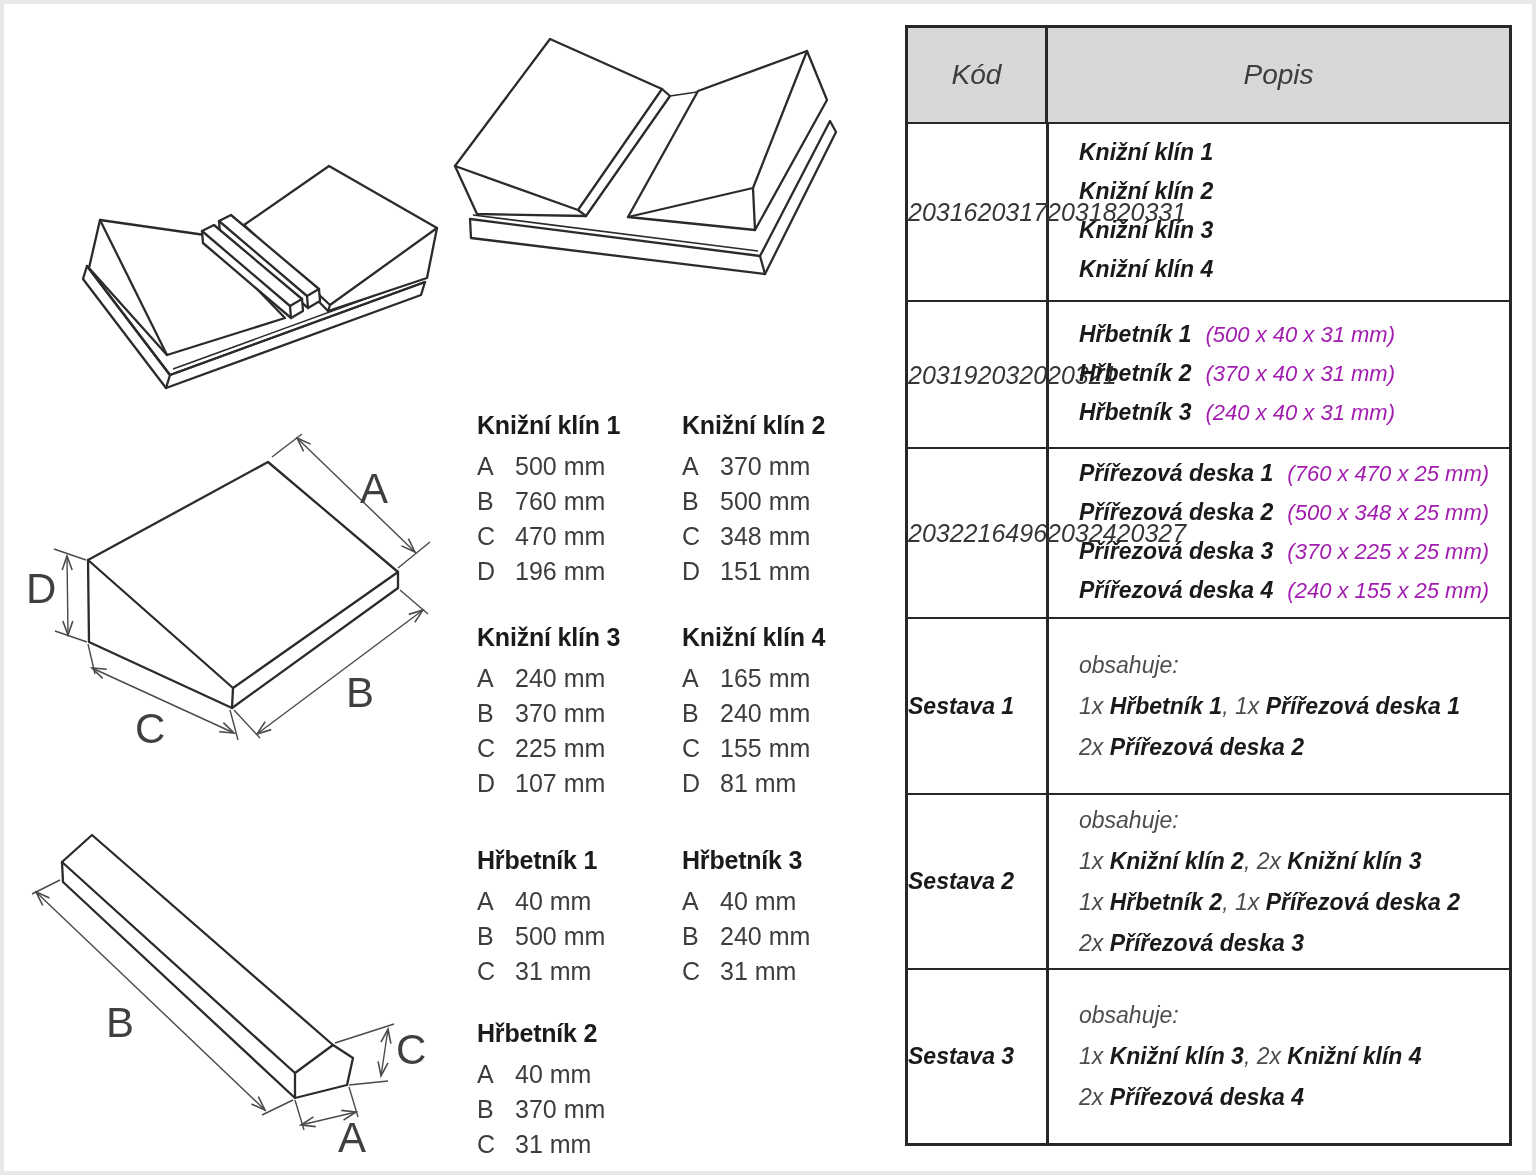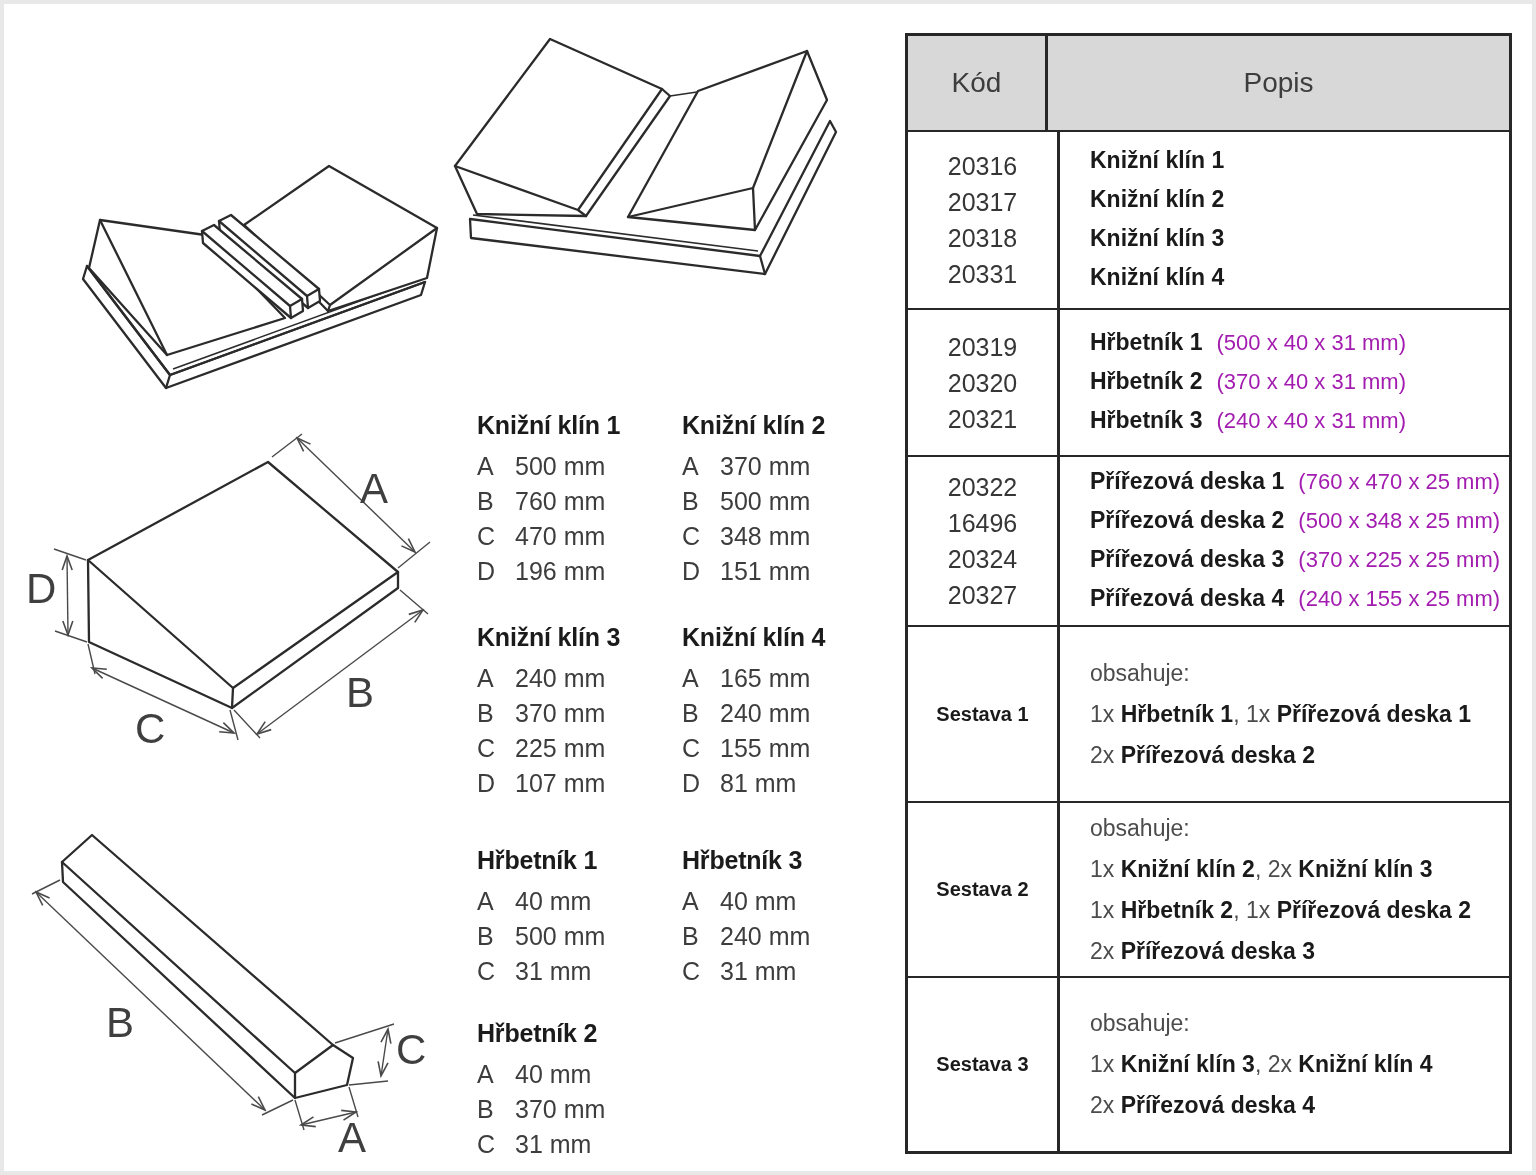--- a/index.html
+++ b/index.html
@@ -10,34 +10,34 @@
   svg.drawing{position:absolute;}
 
   
   .spec{position:absolute;width:182px;}
   .spec-title{font-weight:bold;font-size:25px;color:#1b1b1b;line-height:30px;margin-bottom:9px;letter-spacing:-0.2px;}
   .spec-row{display:flex;font-size:25px;color:#3d3d3d;line-height:35px;}
   .spec-k{width:38px;}
   .spec-v{width:98px;text-align:left;}
 
   
-  .ptable{position:absolute;left:905px;top:33px;width:607px;border:3px solid #272727;background:#fff;box-sizing:border-box;}
+  .ptable{position:absolute;left:905px;top:25px;width:607px;border:3px solid #272727;background:#fff;box-sizing:border-box;font-style:italic;}
   .thead{display:flex;height:94px;background:#d8d8d8;}
   .th{display:flex;align-items:center;justify-content:center;font-size:28px;color:#3d3d3d;}
   .th-code{width:140px;border-right:3px solid #272727;box-sizing:border-box;}
   .th-desc{flex:1;}
   .trow{display:flex;border-top:2px solid #272727;}
-  .cell-code{width:152px;border-right:3px solid #272727;box-sizing:border-box;
-             display:flex;flex-direction:column;align-items:center;justify-content:center;}
+  .cell-code{width:141px;border-right:3px solid #272727;box-sizing:border-box;
+             display:flex;flex-direction:row;align-items:center;}
   .cell-desc{flex:1;display:flex;flex-direction:column;justify-content:center;padding-left:30px;min-width:0;}
   .code-line{font-size:25px;color:#363636;line-height:36px;}
   .item-line{line-height:36px;white-space:nowrap;}
   .item-name{font-size:23px;font-weight:bold;color:#1a1a1a;}
   .item-dims{font-size:22px;color:#a21caf;margin-left:14px;}
-  .set-label{font-size:20px;font-weight:bold;color:#1a1a1a;text-align:center;}
+  .set-label{font-size:23px;font-weight:bold;color:#1a1a1a;text-align:center;}
   .set-line{font-size:23px;color:#4c4c4c;line-height:41px;white-space:nowrap;}
   .set-line .b{font-weight:bold;color:#1a1a1a;}
 
   
   .sf{fill:#ffffff;stroke:#2b2b2b;stroke-width:2.3;stroke-linejoin:round;}
   .s{fill:none;stroke:#2b2b2b;stroke-width:2.3;stroke-linejoin:round;stroke-linecap:round;}
   .thin{fill:none;stroke:#2b2b2b;stroke-width:1.6;}
   .dim{fill:none;stroke:#4a4a4a;stroke-width:1.4;}
   .dimlabel{font-size:42px;fill:#3f3f3f;}
 </style>

